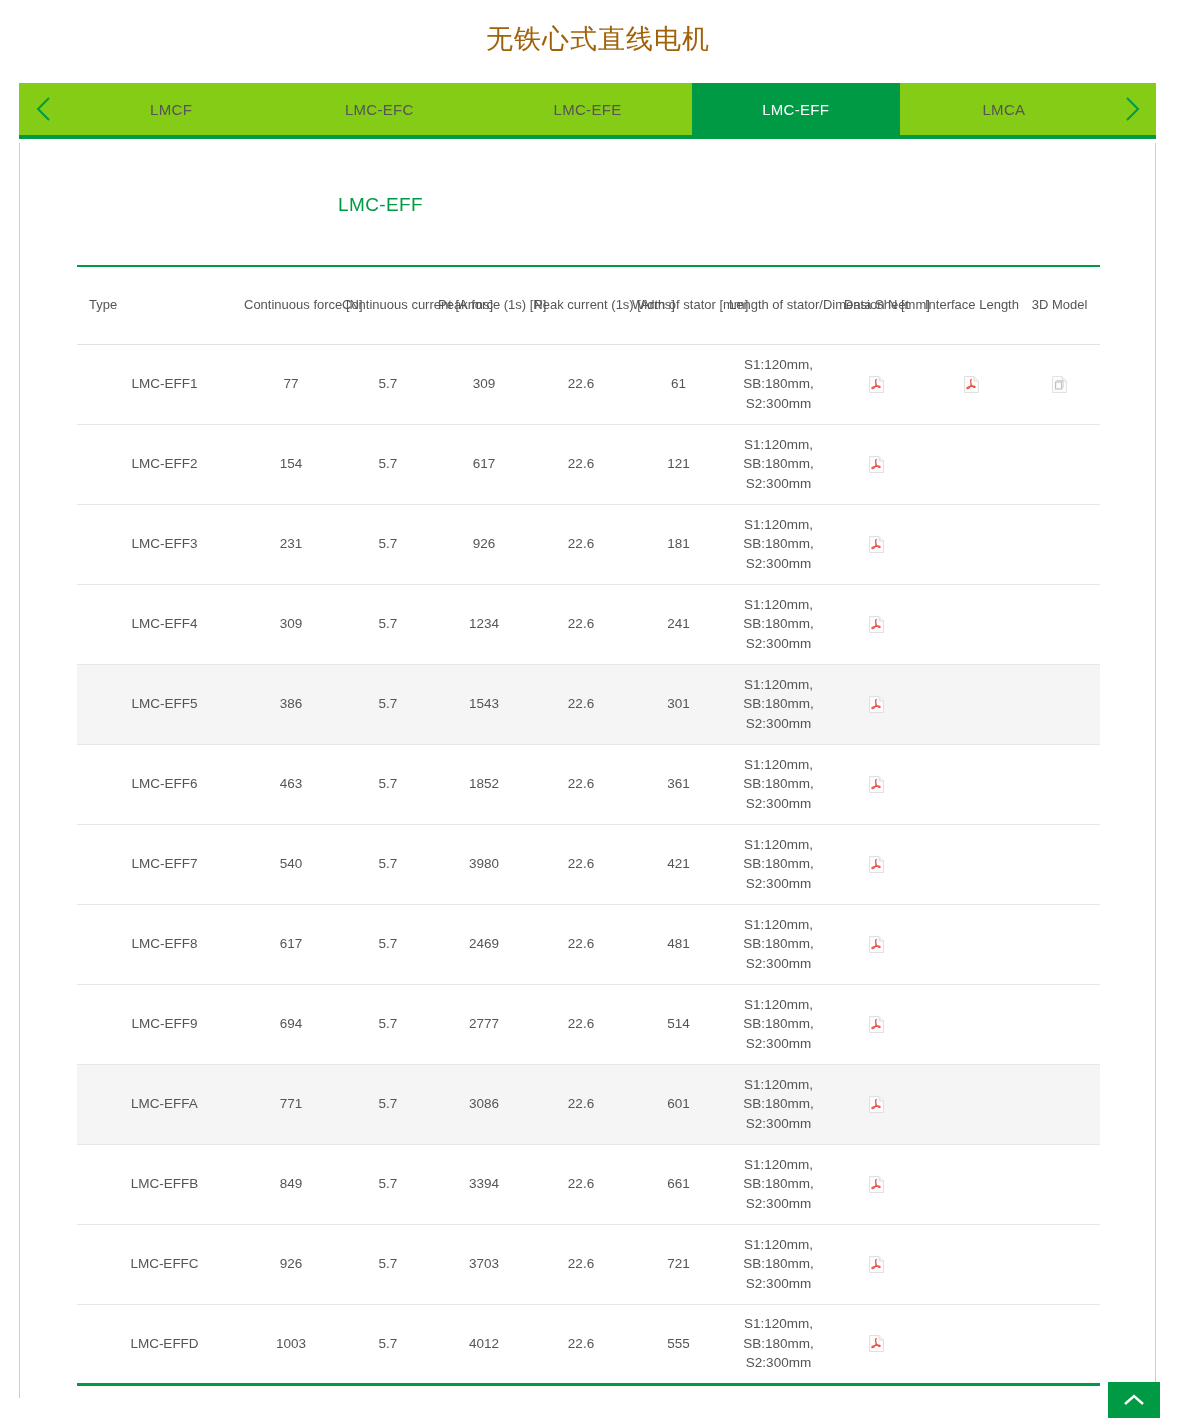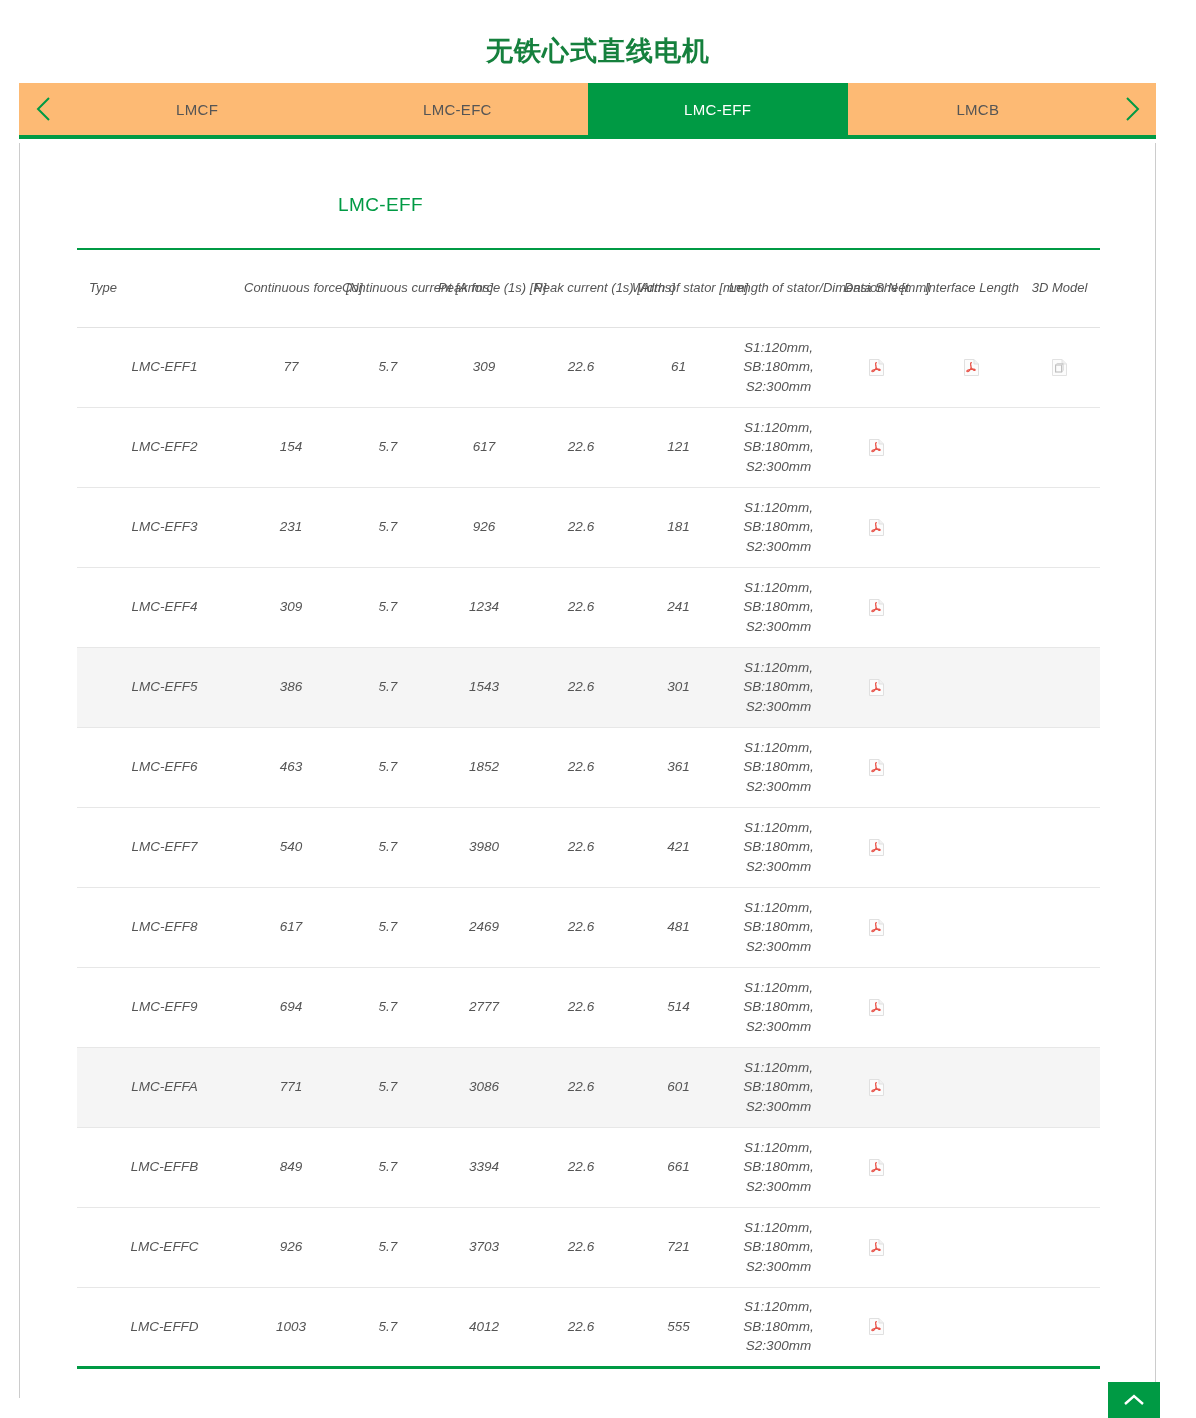--- a/index.html
+++ b/index.html
@@ -18,35 +18,35 @@
     position: relative;
     width: 1196px;
     height: 1418px;
     background: #ffffff;
   }
 
   
   .page-title {
     text-align: center;
     font-size: 27px;
-    color: #15803d;
+    color: #a16207;
     line-height: 1;
-    padding-top: 38px;
+    padding-top: 26px;
     letter-spacing: 1px;
-    font-weight: 700;
+    font-weight: 400;
   }
 
   
   .tabbar {
     position: absolute;
     left: 19px;
     top: 83px;
     width: 1137px;
     height: 56px;
-    background: #fdba74;
+    background: #84cc16;
     display: flex;
     align-items: stretch;
     border-bottom: 4px solid #009A44;
   }
   .tab-arrow {
     width: 48px;
     display: flex;
     align-items: center;
     justify-content: center;
     cursor: pointer;
@@ -91,23 +91,22 @@
     color: #009A44;
     font-size: 19px;
     padding-left: 318px;
     padding-top: 52px;
     line-height: 1;
     letter-spacing: .4px;
   }
 
   
   .table-wrap {
-    margin: 34px 57px 0 57px;
+    margin: 51px 57px 0 57px;
     width: 1023px;
-    font-style: italic;
   }
   table.spec {
     width: 100%;
     border-collapse: collapse;
     table-layout: fixed;
   }
   table.spec thead th {
     font-weight: 400;
     font-size: 13px;
     color: #555555;
@@ -188,25 +187,28 @@
         <polyline points="17,4 6,15 17,26" fill="none" stroke="#009A44" stroke-width="2"></polyline>
       </svg>
     </div>
     <div class="tabs-wrap" id="tabs-wrap">
         <div class="tab">
           <span>LMCF</span>
         </div>
         <div class="tab">
           <span>LMC-EFC</span>
         </div>
+        <div class="tab">
+          <span>LMC-EFE</span>
+        </div>
         <div class="tab active">
           <span>LMC-EFF</span>
         </div>
         <div class="tab">
-          <span>LMCB</span>
+          <span>LMCA</span>
         </div>
       </div>
     <div class="tab-arrow">
       <svg width="22" height="30" viewBox="0 0 22 30" aria-hidden="true">
         <polyline points="6,4 17,15 6,26" fill="none" stroke="#009A44" stroke-width="2"></polyline>
       </svg>
     </div>
   </div>
 
   <div class="panel">

